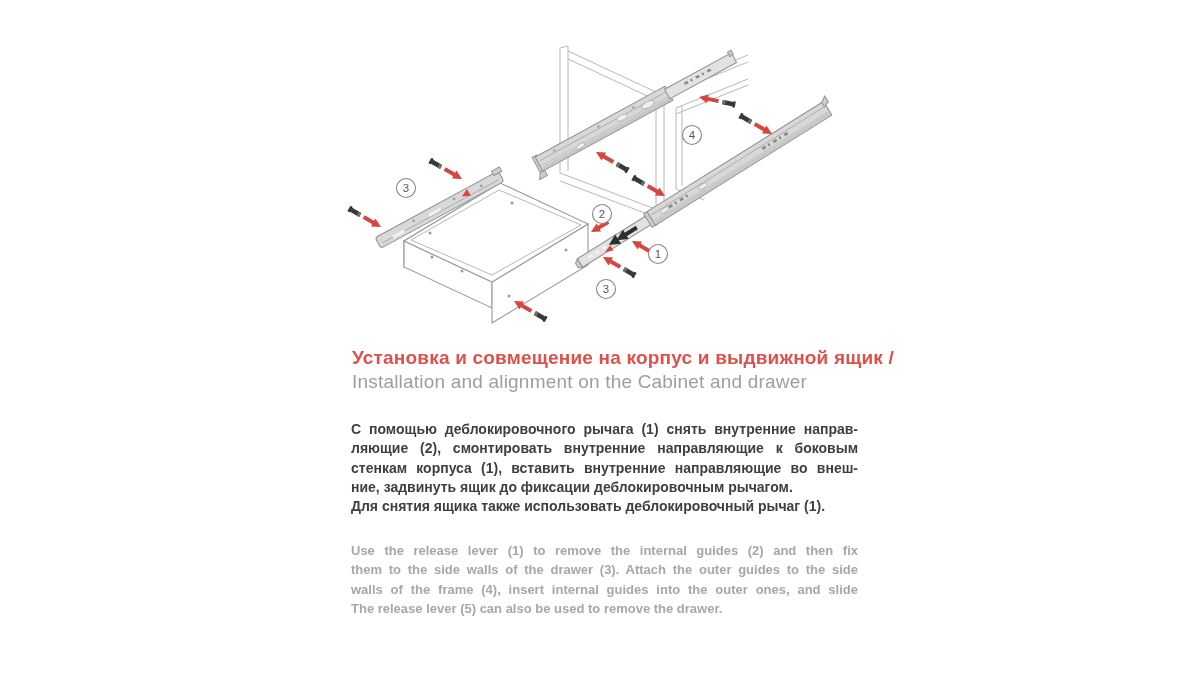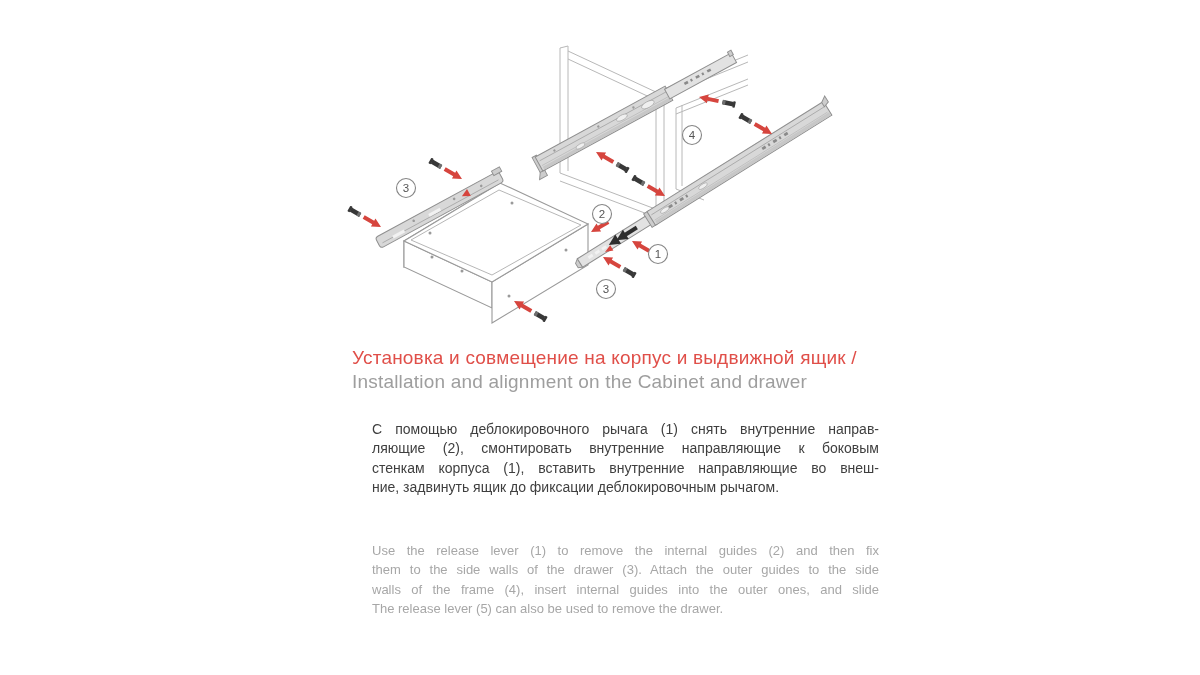--- a/index.html
+++ b/index.html
@@ -26,23 +26,23 @@
   .stampL{fill:#f2f2f2;stroke:none;}
   .dot{fill:#9a9a9a;stroke:none;}
   .red{fill:var(--arrow-red,#d6453e);stroke:none;}
   .scr{fill:var(--screw-black,#383838);stroke:none;}
   .scrTip{fill:#6f6f6f;stroke:none;}
   .lever{fill:#2e2e2e;stroke:none;}
   .lblc{fill:#ffffff;stroke:var(--label-stroke,#858585);stroke-width:1.1;}
   .lblt{font-family:"Liberation Sans","DejaVu Sans",sans-serif;font-size:11.5px;fill:var(--label-text,#555555);}
 
   
-  .title-ru{left:352px;top:347px;font-size:19px;line-height:22px;letter-spacing:0.2px;color:var(--accent-red,#e04f49);}
+  .title-ru{left:352px;top:347px;font-size:19px;line-height:22px;letter-spacing:0.2px;color:var(--accent-red,#e04f49);font-weight:bold;}
   .title-en{left:352px;top:371px;font-size:19px;line-height:22px;letter-spacing:0.2px;color:var(--title-gray,#9e9e9e);}
-  .para{width:507px;left:372px;}
+  .para{width:507px;left:351px;font-weight:bold;}
   .para-ru{top:420px;font-size:14px;line-height:19.3px;color:var(--text-dark,#3f3f3f);}
   .para-en{top:541px;font-size:13px;line-height:19.3px;color:var(--text-gray,#a7a7a7);}
   .tline{text-align:justify;}
   .jl{text-align-last:justify;}
   .nl{text-align-last:left;}
 </style>
 </head>
 <body>
 
 <div class="page">
@@ -207,20 +207,21 @@
   </svg>
 
   <div class="abs title-ru">Установка и совмещение на корпус и выдвижной ящик /</div>
   <div class="abs title-en">Installation and alignment on the Cabinet and drawer</div>
 
   <div class="abs para para-ru">
       <div class="tline jl">С помощью деблокировочного рычага (1) снять внутренние направ-</div>
       <div class="tline jl">ляющие (2), смонтировать внутренние направляющие к боковым</div>
       <div class="tline jl">стенкам корпуса (1), вставить внутренние направляющие во внеш-</div>
       <div class="tline nl">ние, задвинуть ящик до фиксации деблокировочным рычагом.</div>
+      <div class="tline nl">Для снятия ящика также использовать деблокировочный рычаг (1).</div>
     </div>
 
   <div class="abs para para-en">
       <div class="tline jl">Use the release lever (1) to remove the internal guides (2) and then fix</div>
       <div class="tline jl">them to the side walls of the drawer (3). Attach the outer guides to the side</div>
       <div class="tline jl">walls of the frame (4), insert internal guides into the outer ones, and slide</div>
       <div class="tline nl">The release lever (5) can also be used to remove the drawer.</div>
     </div>
 
 </div>

